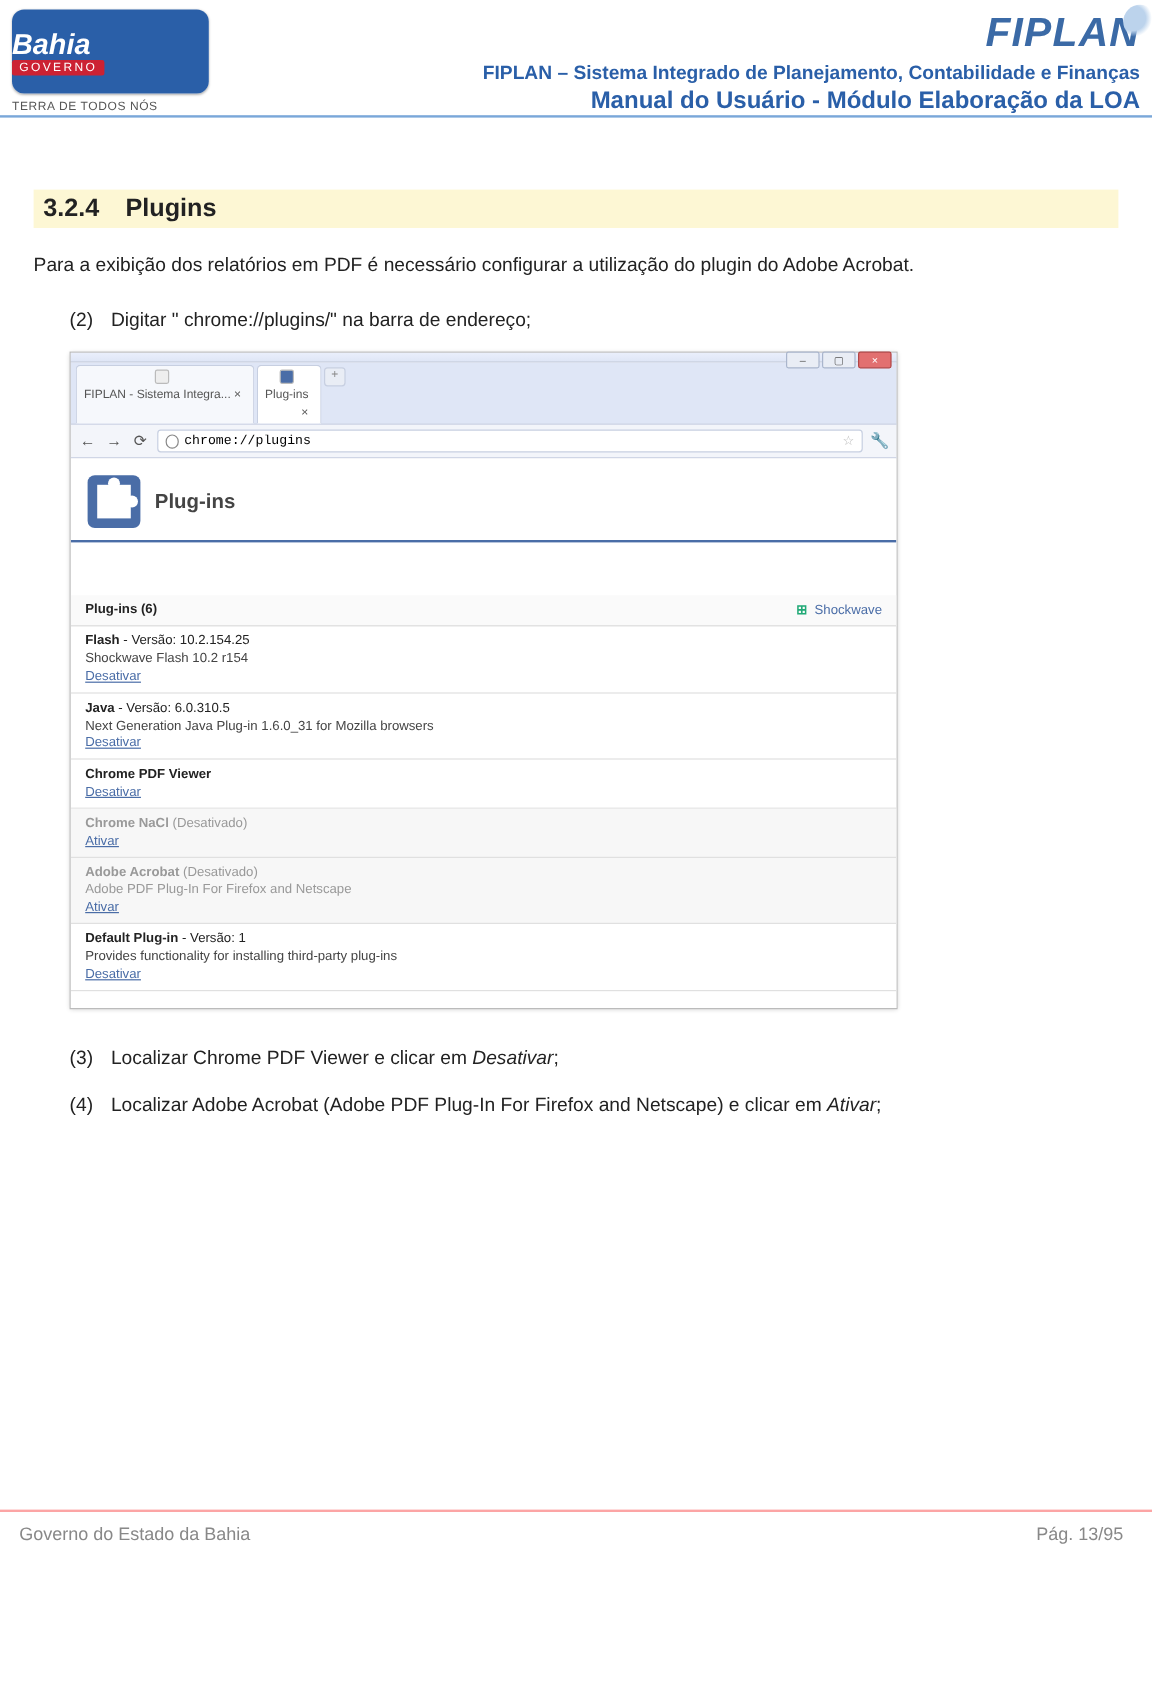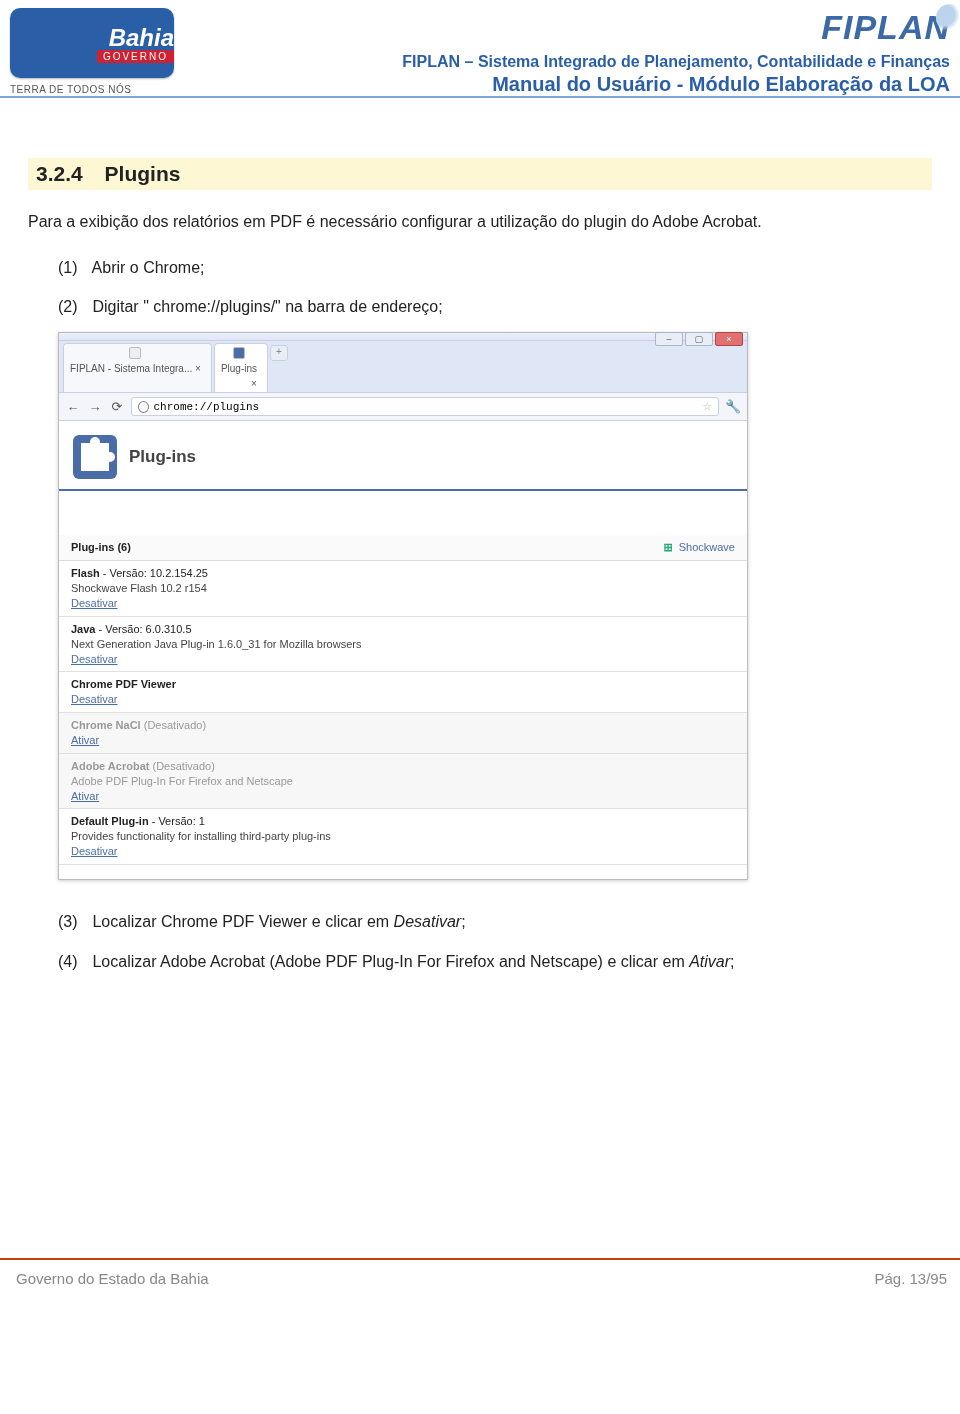--- a/index.html
+++ b/index.html
@@ -1,21 +1,21 @@
 <!DOCTYPE html>
 <html><head>
 <meta charset="utf-8">
 <style>
   * { margin: 0; padding: 0; box-sizing: border-box; }
   body { font-family: Arial, Helvetica, sans-serif; font-size: 14px; width: 960px; background: #fff; color: #222; }
 
   
   .page-header { padding: 8px 10px 0 10px; border-bottom: 2px solid #7aa7d9; }
   .hdr-row { display: flex; justify-content: space-between; align-items: flex-start; }
-  .logo-box { width: 164px; height: 70px; background: linear-gradient(#2a5fa8,#2a5fa8); border-radius: 10px; color: #fff; position: relative; display: flex; flex-direction: column; align-items: flex-end; justify-content: center; box-shadow: 0 1px 2px rgba(0,0,0,.3); }
+  .logo-box { width: 164px; height: 70px; background: linear-gradient(#2a5fa8,#2a5fa8); border-radius: 10px; color: #fff; position: relative; display: flex; flex-direction: column; align-items: flex-start; justify-content: center; box-shadow: 0 1px 2px rgba(0,0,0,.3); }
   .logo-box .bahia { font-size: 24px; font-weight: bold; font-style: italic; }
   .logo-box .gov { font-size: 10px; letter-spacing: 2px; background: #c23; padding: 1px 6px; border-radius: 2px; margin-top: -2px; }
   .logo-tag { font-size: 10px; color: #555; margin-top: 6px; letter-spacing: .5px; }
   .right-hdr { text-align: right; }
   .fiplan-logo { font-size: 34px; font-weight: bold; color: #3b6aa6; font-style: italic; letter-spacing: 1px; position: relative; display: inline-block; }
   .fiplan-logo::after { content:""; position:absolute; right:-14px; top:-4px; width:28px; height:28px; background: radial-gradient(circle at 30% 40%, #bcd3ec 40%, transparent 60%); border-radius:50%; }
   .sub1 { font-size: 16px; font-weight: bold; color: #2a5fa8; margin-top: 6px; }
   .sub2 { font-size: 20px; font-weight: bold; color: #2a5fa8; margin-top: 2px; }
 
   
@@ -59,21 +59,21 @@
   .plughead .plus { color: #2a7; font-weight: bold; margin-right: 3px; }
   .plugin { padding: 5px 12px; border-bottom: 1px solid #e0e0e0; line-height: 1.35; }
   .plugin.disabled { color: #999; background: #f7f7f7; }
   .plugin .name { font-weight: bold; }
   .plugin .ver { font-weight: normal; }
   .plugin .desc { color: #444; }
   .plugin.disabled .desc { color: #999; }
   .plugin .action { color: #4a6da7; text-decoration: underline; cursor: pointer; }
 
   
-  .page-footer { border-top: 2px solid #c2410c; padding: 10px 13px 18px 16px; display: flex; justify-content: space-between; color: #888; font-size: 15px; }
+  .page-footer { border-top: 2px solid #fca5a5; padding: 10px 24px 18px 16px; display: flex; justify-content: space-between; color: #888; font-size: 15px; }
 </style>
 </head>
 <body>
 
 <div class="page-header">
   <div class="hdr-row">
     <div>
       <div class="logo-box">
         <span class="bahia">Bahia</span>
         <span class="gov">GOVERNO</span>
@@ -91,24 +91,20 @@
 <div class="content">
 
   <div class="sec-hdr">
     <span class="num">3.2.4</span>
     <span>Plugins</span>
   </div>
 
   <p class="para">Para a exibição dos relatórios em PDF é necessário configurar a utilização do plugin do Adobe Acrobat.</p>
 
   <ol class="steps">
-    <li>
-      <span class="step-num">(1)</span>
-      <span>Abrir o Chrome;</span>
-    </li>
     <li>
       <span class="step-num">(2)</span>
       <span>Digitar " chrome://plugins/" na barra de endereço;</span>
     </li>
   </ol>
 
   <div class="chrome-shot">
     <div class="win-title">
       <div class="win-btns">
         <span>–</span>

